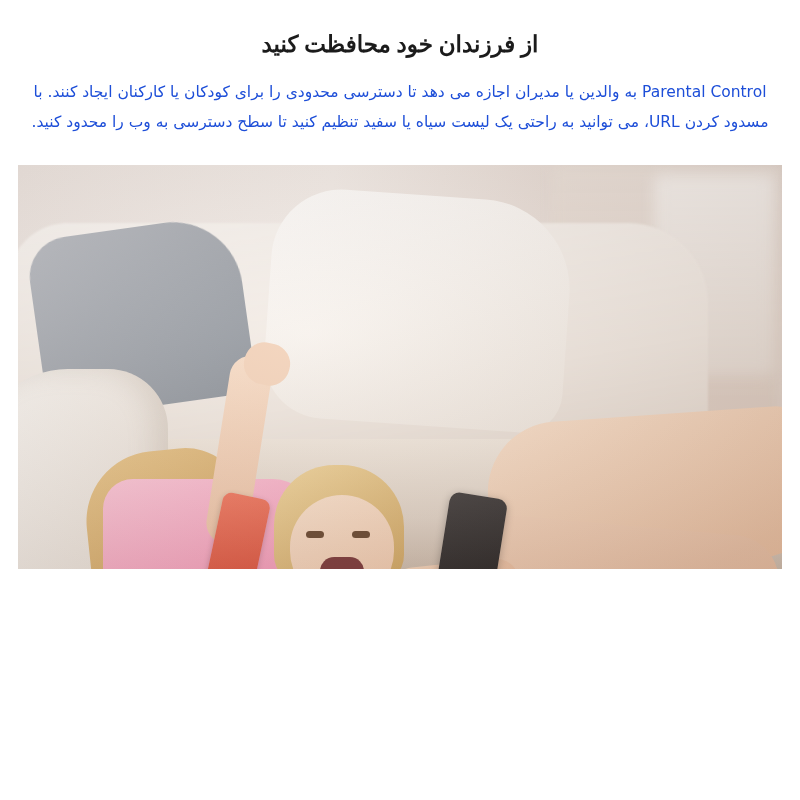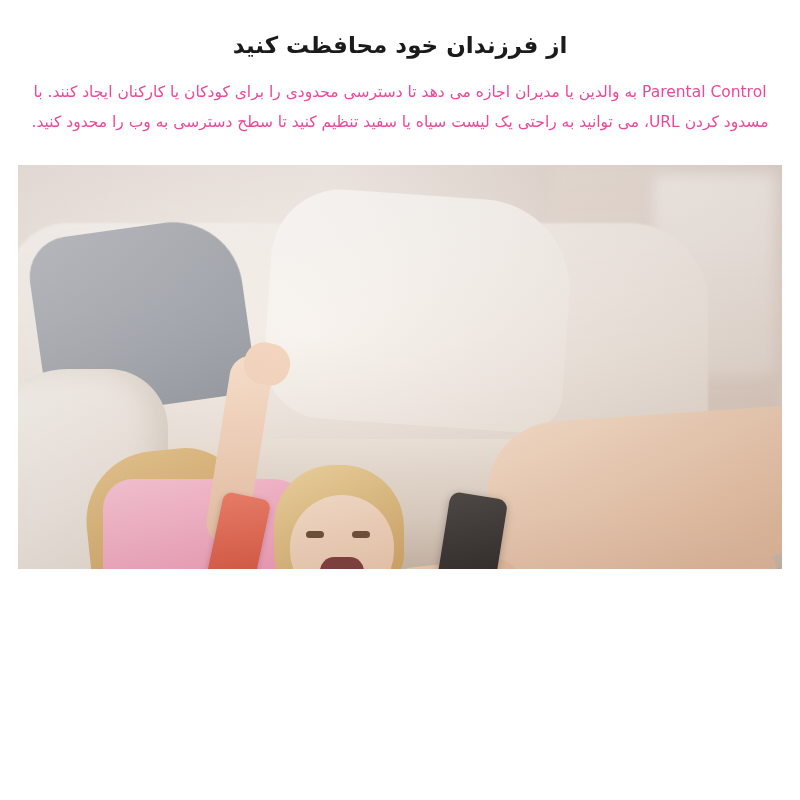--- a/index.html
+++ b/index.html
@@ -26,28 +26,29 @@
   .headline {
     width: 100%;
     text-align: center;
     font-size: 23px;
     font-weight: bold;
     color: #1b1b1b;
     line-height: 1.5;
     letter-spacing: 0px;
     margin: 6px 0 14px 0;
     direction: rtl;
+    font-family: Liberation Serif, serif;
   }
   .body-copy {
     width: 764px;
     text-align: center;
     direction: rtl;
     font-size: 15.5px;
     line-height: 1.95;
-    color: #ec4899;
+    color: #1d4ed8;
     margin: 0 0 28px 0;
   }
   .hero-wrap {
     width: 764px;
     height: 404px;
     overflow: hidden;
     position: relative;
     background: #cfc6c0;
   }
   .hero {

